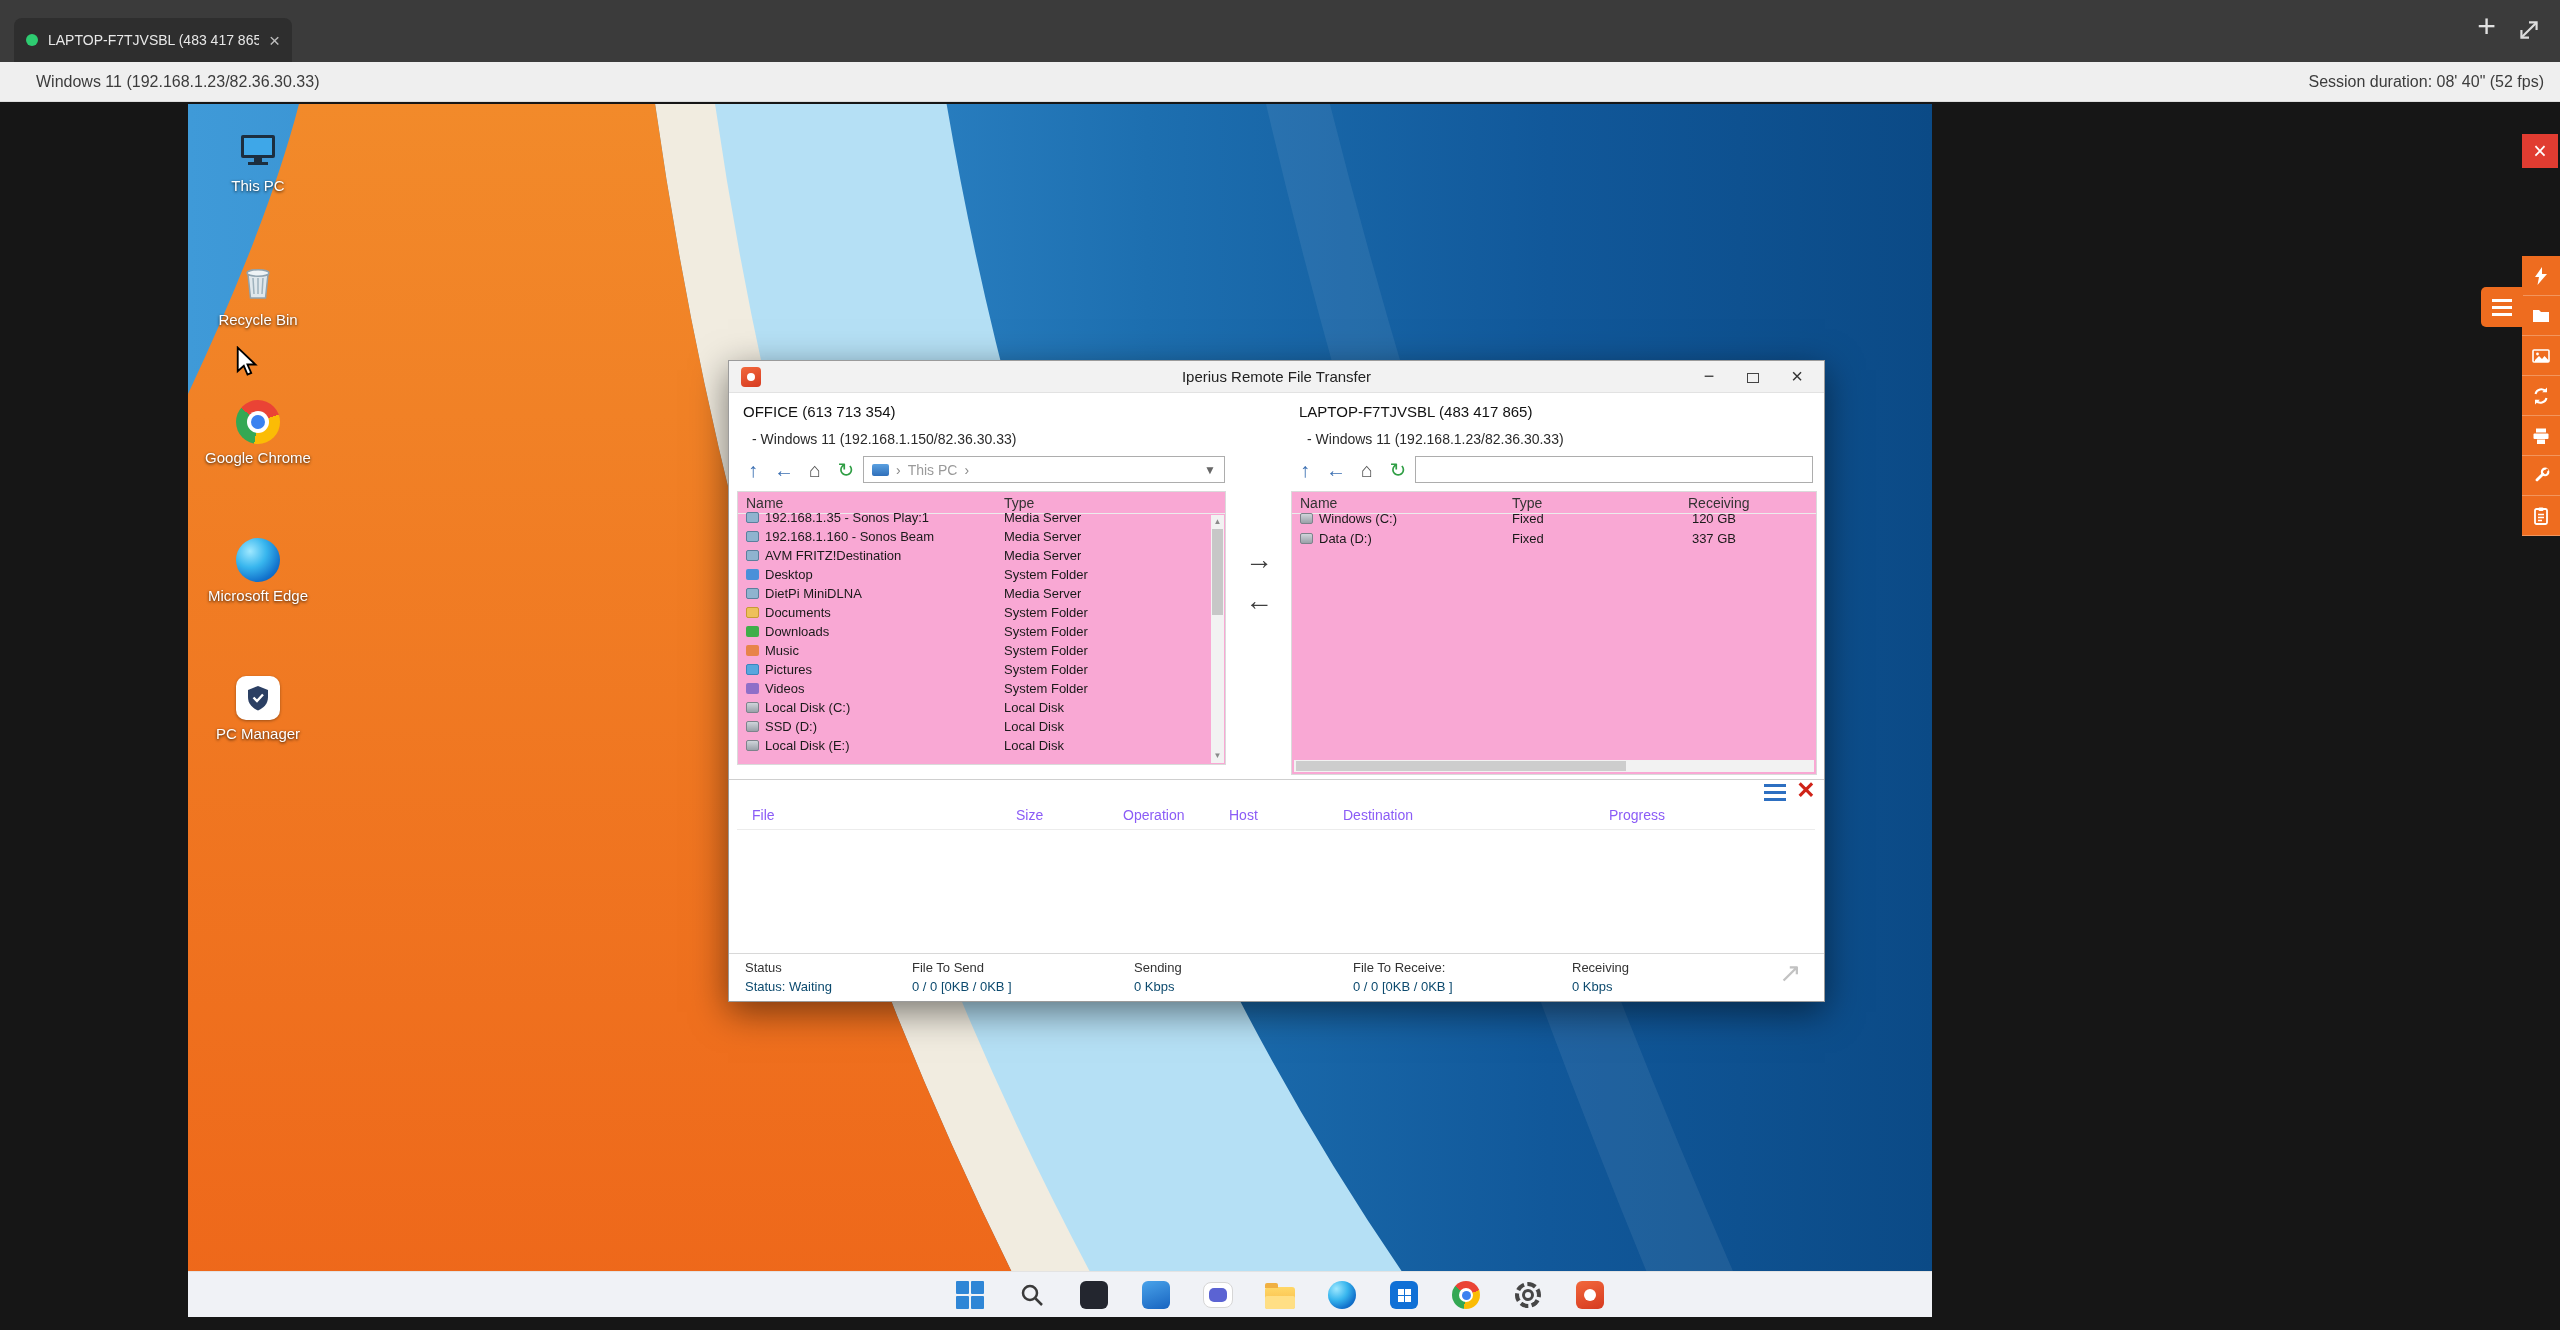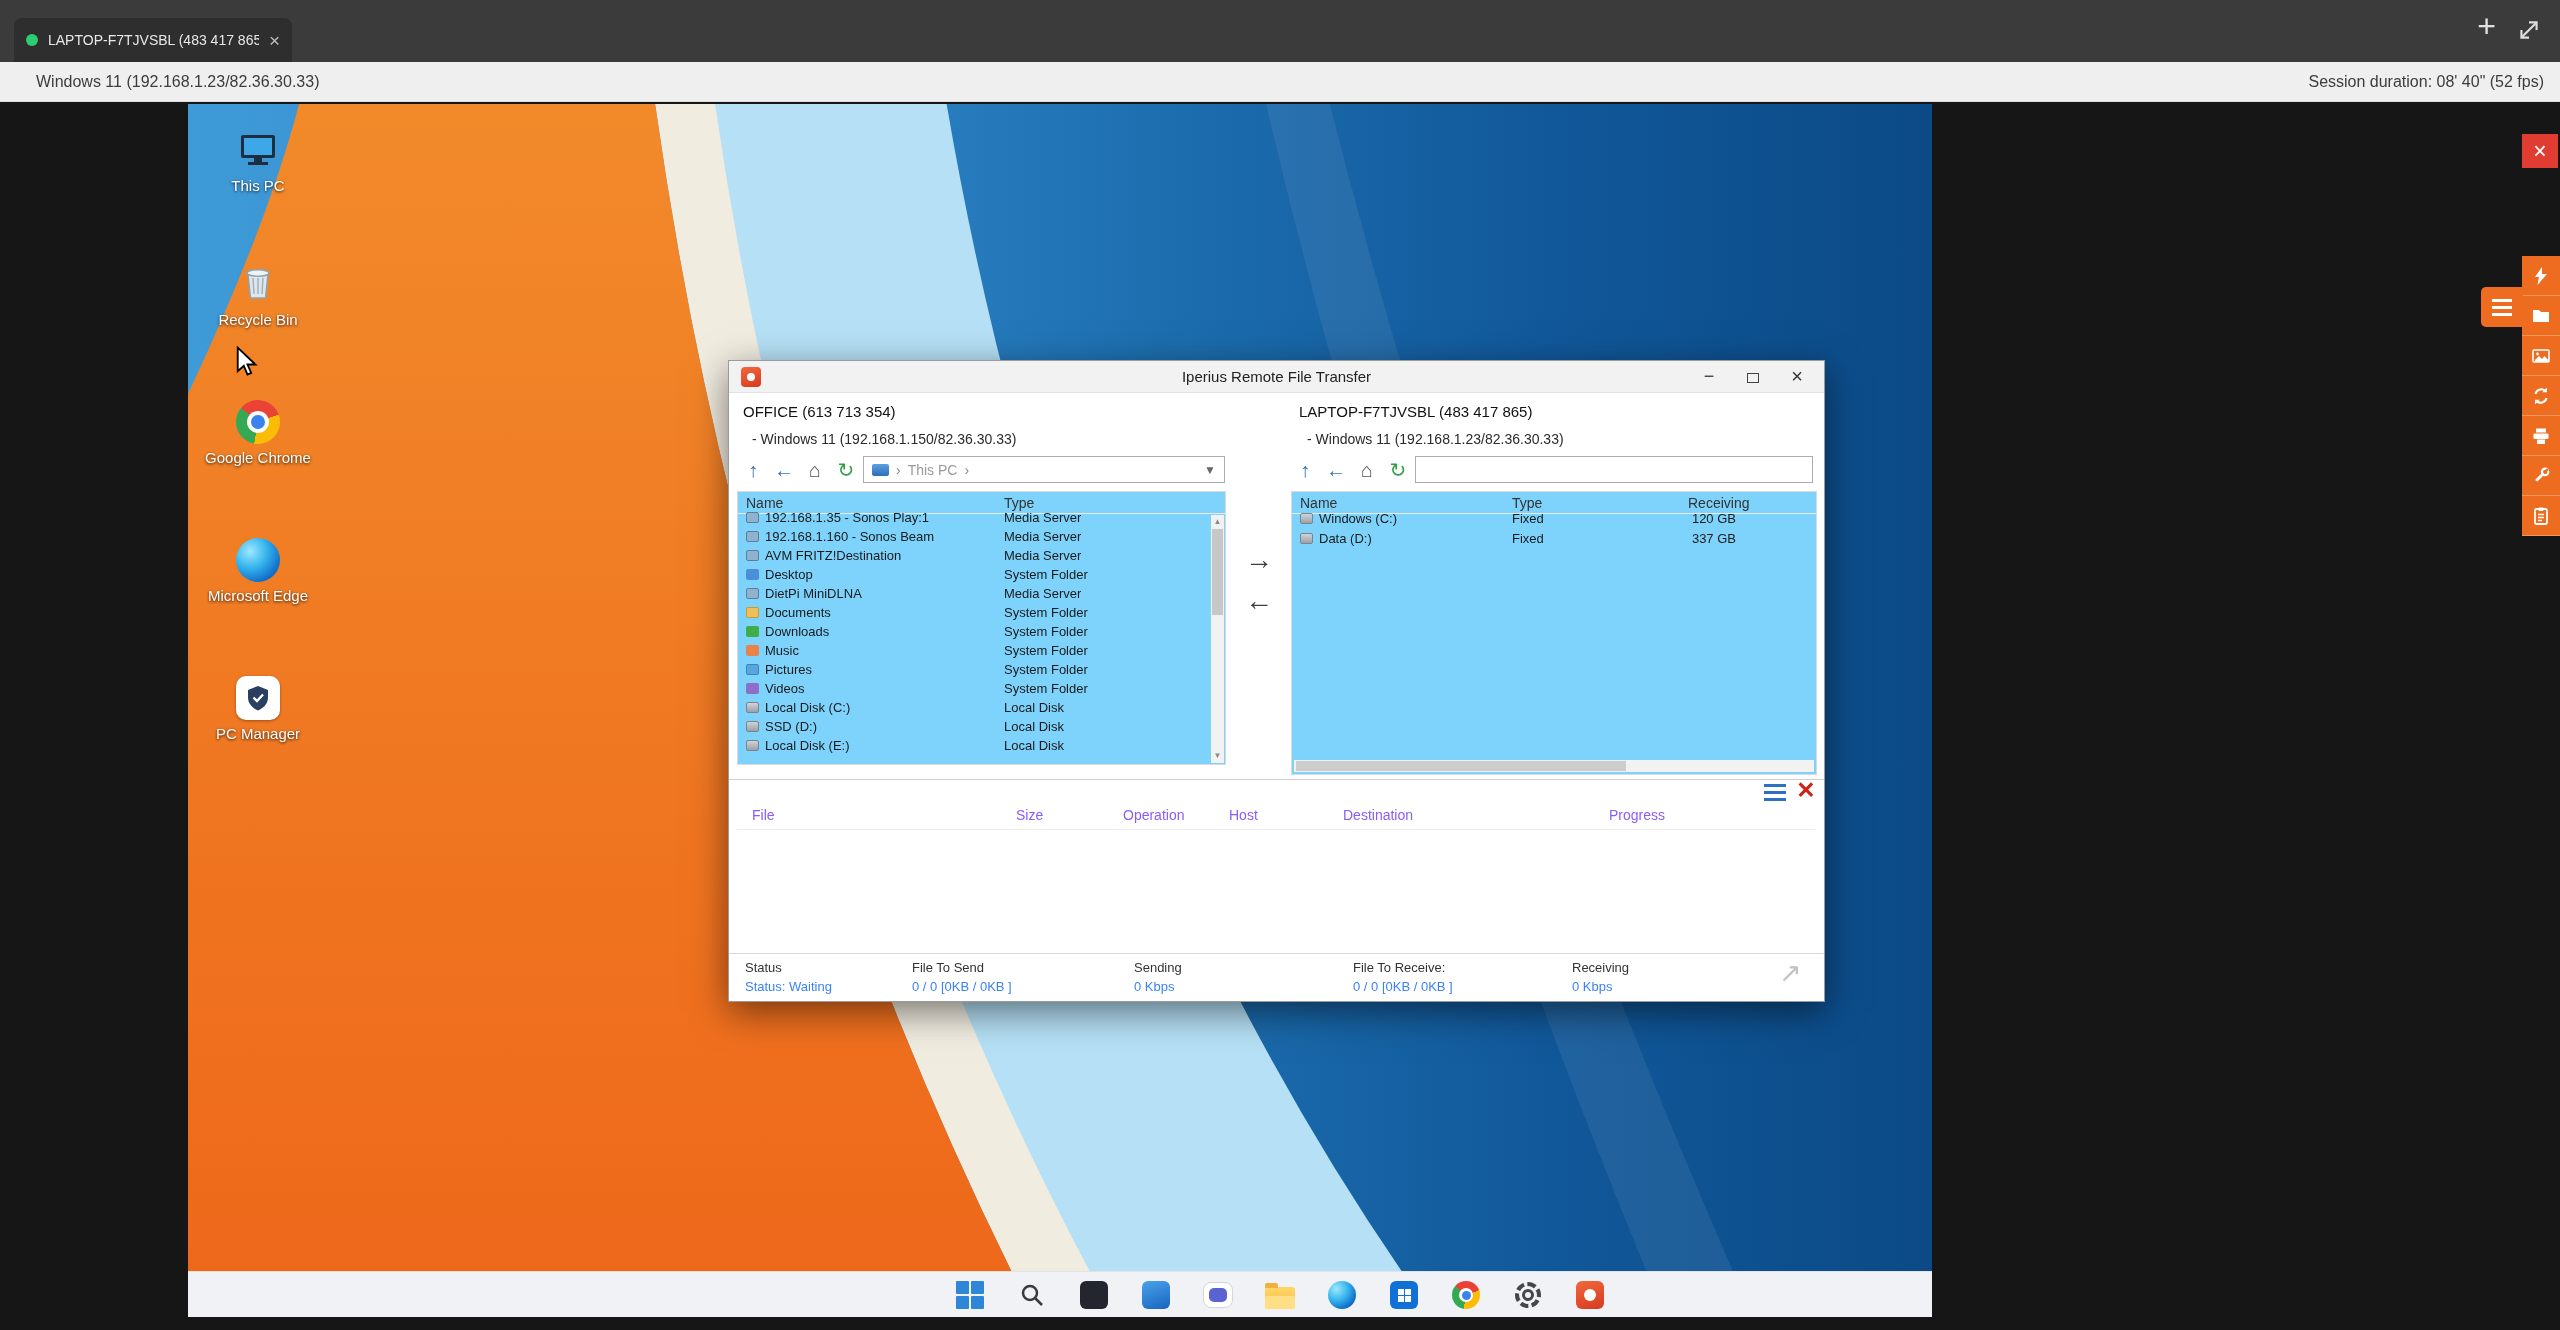--- a/index.html
+++ b/index.html
@@ -43,21 +43,21 @@
 .ft-title-text{flex:1;text-align:center;font-size:15px;color:#222}
 .wbtn{position:absolute;top:0;width:34px;height:31px;text-align:center;line-height:30px;font-size:18px;color:#333}
 .maxsq{display:inline-block;width:12px;height:10px;border:1.5px solid #444;vertical-align:middle}
 .hostlbl{position:absolute;font-size:15px;color:#111;white-space:nowrap}
 .oslbl{position:absolute;font-size:14px;color:#2a2a2a;white-space:nowrap}
 .ticon{position:absolute;width:28px;height:27px;text-align:center;line-height:27px;font-size:20px}
 .crumb{position:absolute;height:27px;border:1px solid #adadad;background:#fff;display:flex;align-items:center;font-size:14px;color:#9a9a9a;padding:0 8px;gap:7px}
 .drive{width:17px;height:12px;background:linear-gradient(#5aa0e0,#2f6fba);border-radius:2px;flex:0 0 auto}
 .crumb .sep{color:#888}
 .crumb .caret{margin-left:auto;color:#666;font-size:12px}
-.flist{position:absolute;background:#7dd3fc;border:1px solid #dadada}
+.flist{position:absolute;background:#f9a8d4;border:1px solid #dadada}
 .lhead{position:absolute;top:0;left:0;right:0;height:22px;font-size:14px;color:#333;border-bottom:1px solid #ececec}
 .lhead span{position:absolute;top:3px}
 .rows{position:absolute;left:0;right:16px;top:16px}
 .frow{display:flex;align-items:center;height:19px;font-size:13px;color:#1a1a1a;padding-left:8px;white-space:nowrap}
 .ficon{width:13px;height:11px;border-radius:2px;margin-right:6px;flex:0 0 auto;background:#bbb}
 .ficon[data-icon="server"]{background:#8fb3cf;border:1px solid #5b7f9c}
 .ficon[data-icon="desktop"]{background:#4a90d9}
 .ficon[data-icon="documents"]{background:#eec05a;border:1px solid #c79a33}
 .ficon[data-icon="downloads"]{background:#3fae49}
 .ficon[data-icon="music"]{background:#e8834a}
@@ -74,21 +74,21 @@
 .varr{position:absolute;left:0;right:0;text-align:center;font-size:8px;color:#8a8a8a;line-height:12px}
 .hscroll{position:absolute;left:2px;right:2px;bottom:2px;height:12px;background:#f2f2f2}
 .hthumb{position:absolute;top:1px;bottom:1px;left:2px;width:330px;background:#cdcdcd}
 .xfer{position:absolute;left:508px;width:44px;text-align:center;font-size:28px;color:#3f3f3f;font-weight:bold;line-height:34px}
 .divline{position:absolute;left:0;right:0;height:1px;background:#cfcfcf}
 .qhead span{position:absolute;top:446px;font-size:14px;color:#8b5cf6}
 .qlisticon{position:absolute;left:1035px;top:423px;width:22px;height:17px;display:flex;flex-direction:column;justify-content:space-between}
 .qlisticon i{display:block;height:3px;background:#2d6fc1}
 .qclose{position:absolute;left:1064px;top:416px;width:26px;text-align:center;font-size:23px;font-weight:bold;color:#cf2318}
 .st-label{position:absolute;top:599px;font-size:13px;color:#333;white-space:nowrap}
-.st-val{position:absolute;top:618px;font-size:13px;color:#3b82f6;white-space:nowrap}
+.st-val{position:absolute;top:618px;font-size:13px;color:#0c4a6e;white-space:nowrap}
 .grip{position:absolute;left:1050px;top:596px;font-size:27px;color:#c2c2c2}
 
 
 .taskbar{position:absolute;left:0;top:1167px;width:2184px;height:46px;background:#f0f2f6;border-top:1px solid #e3e3e3;z-index:6}
 .tb-center{position:absolute;left:50%;top:0;height:46px;transform:translateX(-50%);display:flex;align-items:center;gap:10px}
 .tb-ic{width:52px;height:44px;display:flex;align-items:center;justify-content:center}
 .ic-start{display:grid;grid-template-columns:13px 13px;grid-template-rows:13px 13px;gap:2px}
 .ic-start i{background:#2f86d6;border-radius:1px}
 .ic-dark{width:28px;height:28px;border-radius:6px;background:#23262f}
 .ic-blue{width:28px;height:28px;border-radius:6px;background:linear-gradient(160deg,#4aa3ea,#1864c0)}

